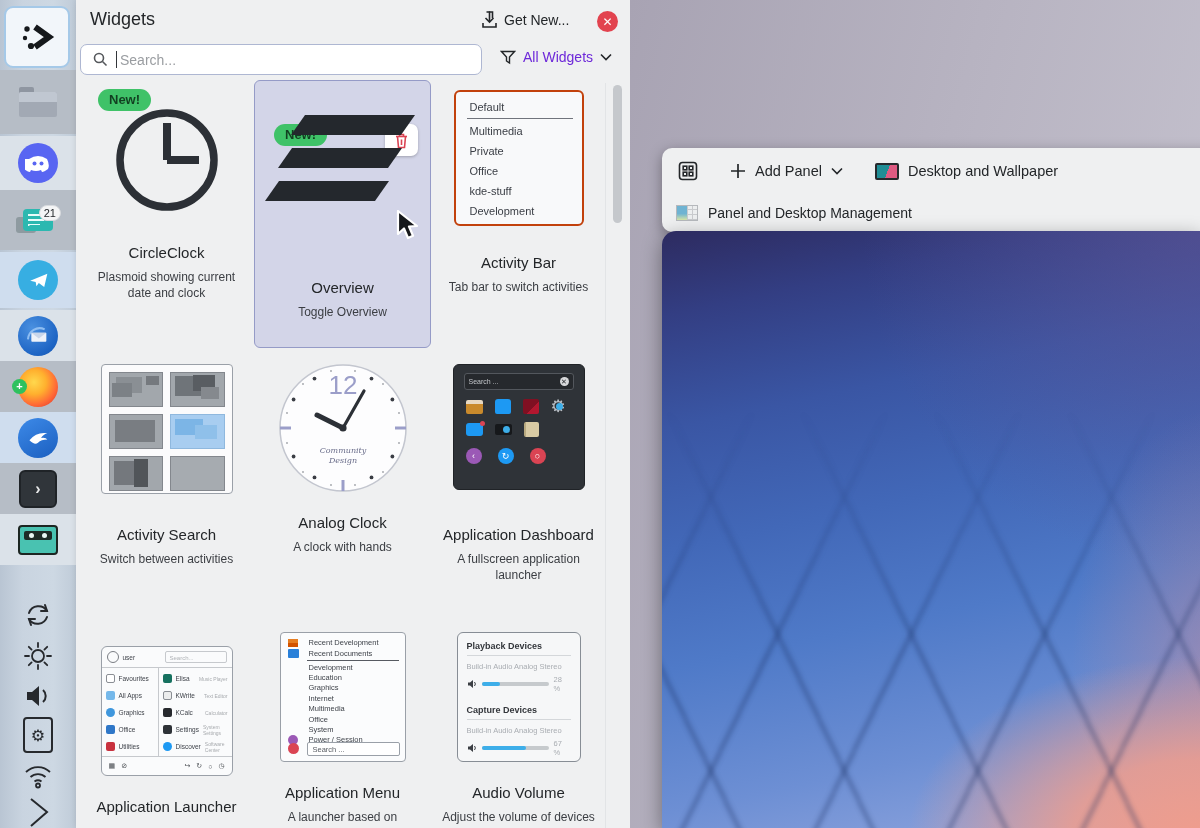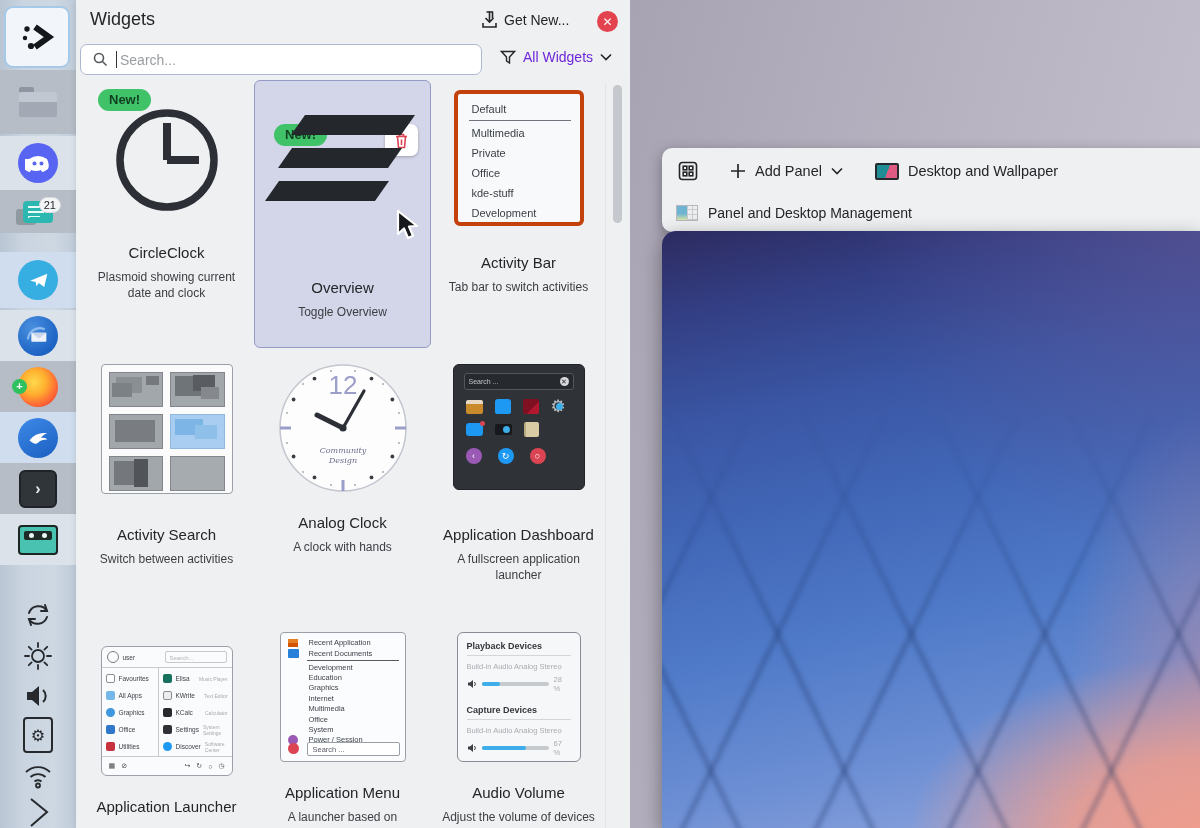--- a/index.html
+++ b/index.html
@@ -67,21 +67,21 @@
   .newbadge{position:absolute;left:20px;top:9px;background:#3fc268;color:#123f21;font-size:13px;font-weight:600;
     line-height:22px;padding:0 11px;border-radius:12px;}
   .trashbtn{position:absolute;right:12px;top:9px;width:33px;height:32px;background:#fff;border-radius:7px;
     box-shadow:0 1px 3px rgba(0,0,0,.25);display:flex;align-items:center;justify-content:center;}
 
   
   .layers{position:relative;width:150px;height:92px;margin:34px auto 0;}
   .layer{position:absolute;width:110px;height:20px;background:#24282d;transform:skewX(-35deg);}
 
   
-  .abox{width:130px;height:136px;margin:10px auto 0;background:#f8f9fa;border:4px solid #c2410c;
+  .abox{width:130px;height:136px;margin:10px auto 0;background:#f8f9fa;border:2px solid #c2410c;
     border-radius:6px;box-sizing:border-box;text-align:left;padding-top:5px;}
   .abox .it{font-size:11px;color:#3a3e45;line-height:20px;padding-left:14px;}
   .abox .sep{height:1px;background:#70747c;margin:1px 9px 2px 11px;}
 
   
   .pbox{width:132px;height:130px;margin:12px auto 0;background:#fbfbfc;border:1px solid #9aa0a8;border-radius:4px;
     box-sizing:border-box;padding:7px;display:grid;grid-template-columns:1fr 1fr;gap:7px;}
   .pcell{position:relative;height:33px;background:#a2a7ac;border:1px solid #83878d;overflow:hidden;}
   .pcell div{position:absolute;}
 
@@ -193,21 +193,21 @@
     <div class="cell light" style="top:136px;height:54px;">
       <span class="circleicon disc">
         <svg width="26" height="20" viewBox="0 0 26 20">
           <path d="M4 6 q9 -6 18 0 q3 6 1 10 q-4 3 -6 3 l-1 -2 q-5 2 -10 0 l-1 2 q-2 0 -6 -3 q-2 -4 1 -10 z" fill="#fff"></path>
           <circle cx="9.5" cy="10.5" r="2" fill="#5865f2"></circle>
           <circle cx="16.5" cy="10.5" r="2" fill="#5865f2"></circle>
         </svg>
       </span>
     </div>
 
-    <div class="cell dark" style="top:190px;height:43px;text-align:center;">
+    <div class="cell dark" style="top:190px;height:60px;text-align:center;">
       <span style="position:relative;">
         <span style="position:absolute;left:-7px;top:8px;width:20px;height:16px;background:#8e9aa0;border-radius:3px;"></span>
         <span style="position:relative;display:block;width:30px;height:22px;background:#2cb8b0;border-radius:4px;">
           <span style="position:absolute;left:5px;top:5px;width:20px;height:2px;background:#eafcfa;"></span>
           <span style="position:absolute;left:5px;top:10px;width:16px;height:2px;background:#eafcfa;"></span>
           <span style="position:absolute;left:5px;top:15px;width:12px;height:2px;background:#eafcfa;"></span>
           <span style="position:absolute;left:6px;bottom:-6px;width:0;height:0;border:6px solid transparent;border-top-color:#2cb8b0;"></span>
         </span>
         <span class="badge21">21</span>
       </span>
@@ -594,21 +594,21 @@
         </div>
       </div>
       <div class="name">Application Launcher</div>
     </div>
 
     <div class="card r3" style="left:178px;top:628px;">
       <div class="iconzone">
         <div class="mbox">
           <div class="mrow">
               <span class="mi" style="width:10px;height:8px;background:linear-gradient(#e67e22 50%,#d35400 50%);"></span>
-              <span>Recent Application</span>
+              <span>Recent Development</span>
             </div>
           <div class="mrow">
               <span class="mi" style="width:11px;height:9px;background:#2980d9;border-radius:1px;"></span>
               <span>Recent Documents</span>
             </div>
           <div class="msep"></div>
           <div class="mrow" style="height:10.4px;">
               <span>Development</span>
             </div>
           <div class="mrow" style="height:10.4px;">

